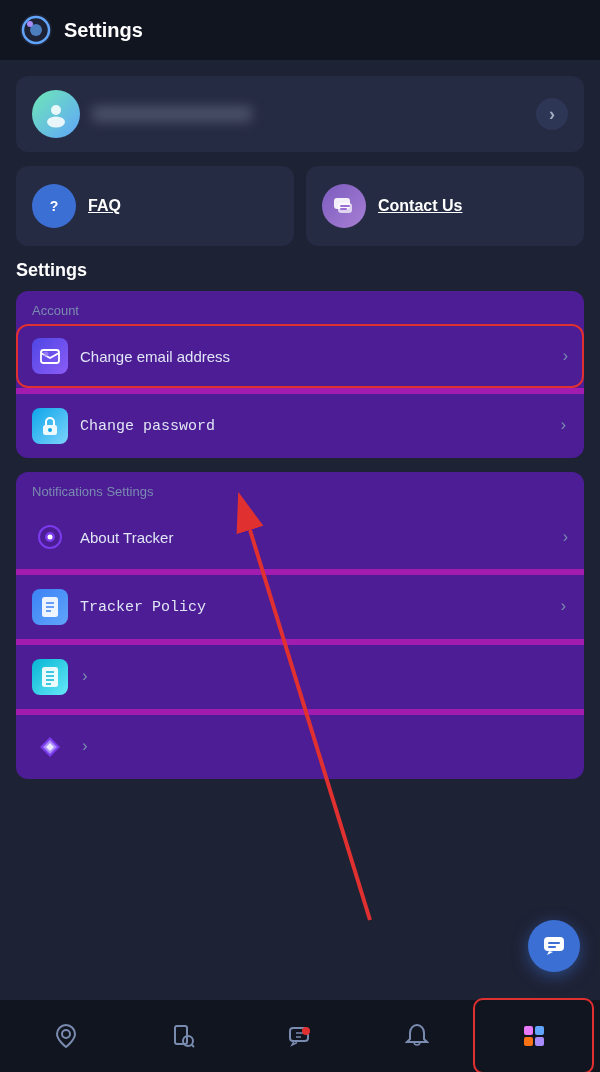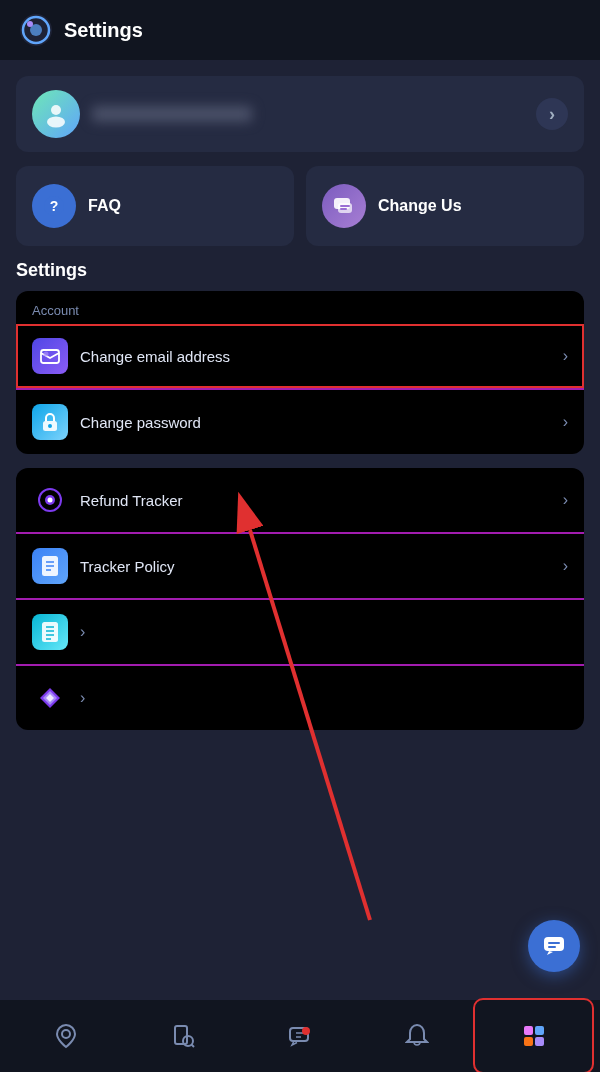--- a/index.html
+++ b/index.html
@@ -99,52 +99,54 @@
       align-items: center;
       justify-content: center;
       flex-shrink: 0;
     }
     .faq-icon-bg { background: #3b6fd4; }
     .contact-icon-bg { background: linear-gradient(135deg, #7c5cbf, #a87fd4); }
     .action-label {
       font-size: 16px;
       font-weight: 700;
       color: #fff;
+      text-decoration: underline;
     }
 
     
     .section-title {
       font-size: 18px;
       font-weight: 700;
       color: #fff;
       margin: 6px 16px 10px;
     }
 
     .settings-group {
-      background: #000000;
+      background: #4c1d95;
       border-radius: 12px;
       margin: 0 16px 14px;
       overflow: hidden;
     }
     .group-label {
       font-size: 13px;
       color: #7a8bb0;
       padding: 12px 16px 6px;
     }
 
     .settings-item {
       display: flex;
       align-items: center;
       gap: 12px;
       padding: 14px 16px;
       cursor: pointer;
       position: relative;
     }
     .settings-item + .settings-item {
-      border-top: 2px solid #a21caf;
+      border-top: 6px solid #a21caf;
+      font-family: Liberation Mono, monospace;
     }
     .item-icon {
       width: 36px;
       height: 36px;
       border-radius: 8px;
       display: flex;
       align-items: center;
       justify-content: center;
       flex-shrink: 0;
     }
@@ -156,21 +158,21 @@
     }
     .item-chevron {
       color: #7a8bb0;
       font-size: 16px;
     }
 
     
     .highlighted {
       outline: 2.5px solid #e03030;
       outline-offset: -2px;
-      border-radius: 0;
+      border-radius: 12px;
     }
 
     
     .arrow-container {
       position: absolute;
       left: 0;
       top: 0;
       width: 100%;
       height: 100%;
       pointer-events: none;
@@ -267,21 +269,21 @@
   </button>
   <button class="action-btn">
     <div class="action-icon contact-icon-bg">
       <svg width="26" height="26" viewBox="0 0 26 26" fill="none">
         <rect x="3" y="5" width="16" height="11" rx="3" fill="white" opacity="0.9"></rect>
         <rect x="7" y="10" width="14" height="10" rx="3" fill="white" opacity="0.7"></rect>
         <rect x="9" y="12" width="10" height="2" rx="1" fill="#9b6fd4"></rect>
         <rect x="9" y="15" width="7" height="2" rx="1" fill="#9b6fd4"></rect>
       </svg>
     </div>
-    <span class="action-label">Change Us</span>
+    <span class="action-label">Contact Us</span>
   </button>
 </div>
 
 <div class="section-title">Settings</div>
 
 <div class="settings-group">
   <div class="group-label">Account</div>
 
   <div class="settings-item highlighted">
     <div class="item-icon" style="background: linear-gradient(135deg,#4f46e5,#8b5cf6);">
@@ -302,30 +304,31 @@
         <path d="M6 10 V7 A4 4 0 0 1 14 7 V10" stroke="white" stroke-width="2" fill="none"></path>
         <circle cx="10" cy="15" r="2" fill="#0ea5e9"></circle>
       </svg>
     </div>
     <span class="item-label">Change password</span>
     <span class="item-chevron">›</span>
   </div>
 </div>
 
 <div class="settings-group">
+  <div class="group-label">Notifications Settings</div>
 
   <div class="settings-item">
     <div class="item-icon" style="background:transparent;">
       <svg width="28" height="28" viewBox="0 0 28 28" fill="none">
         <circle cx="14" cy="14" r="11" fill="none" stroke="#7c3aed" stroke-width="2"></circle>
         <circle cx="14" cy="14" r="5" fill="#7c3aed"></circle>
         <circle cx="14" cy="14" r="2.5" fill="#fff"></circle>
       </svg>
     </div>
-    <span class="item-label">Refund Tracker</span>
+    <span class="item-label">About Tracker</span>
     <span class="item-chevron">›</span>
   </div>
 
   <div class="settings-item">
     <div class="item-icon" style="background: linear-gradient(135deg,#3b82f6,#60a5fa); border-radius:8px;">
       <svg width="22" height="24" viewBox="0 0 22 24" fill="none">
         <rect x="3" y="2" width="16" height="20" rx="2.5" fill="white" opacity="0.9"></rect>
         <line x1="7" y1="8" x2="15" y2="8" stroke="#3b82f6" stroke-width="1.5"></line>
         <line x1="7" y1="12" x2="15" y2="12" stroke="#3b82f6" stroke-width="1.5"></line>
         <line x1="7" y1="16" x2="12" y2="16" stroke="#3b82f6" stroke-width="1.5"></line>

